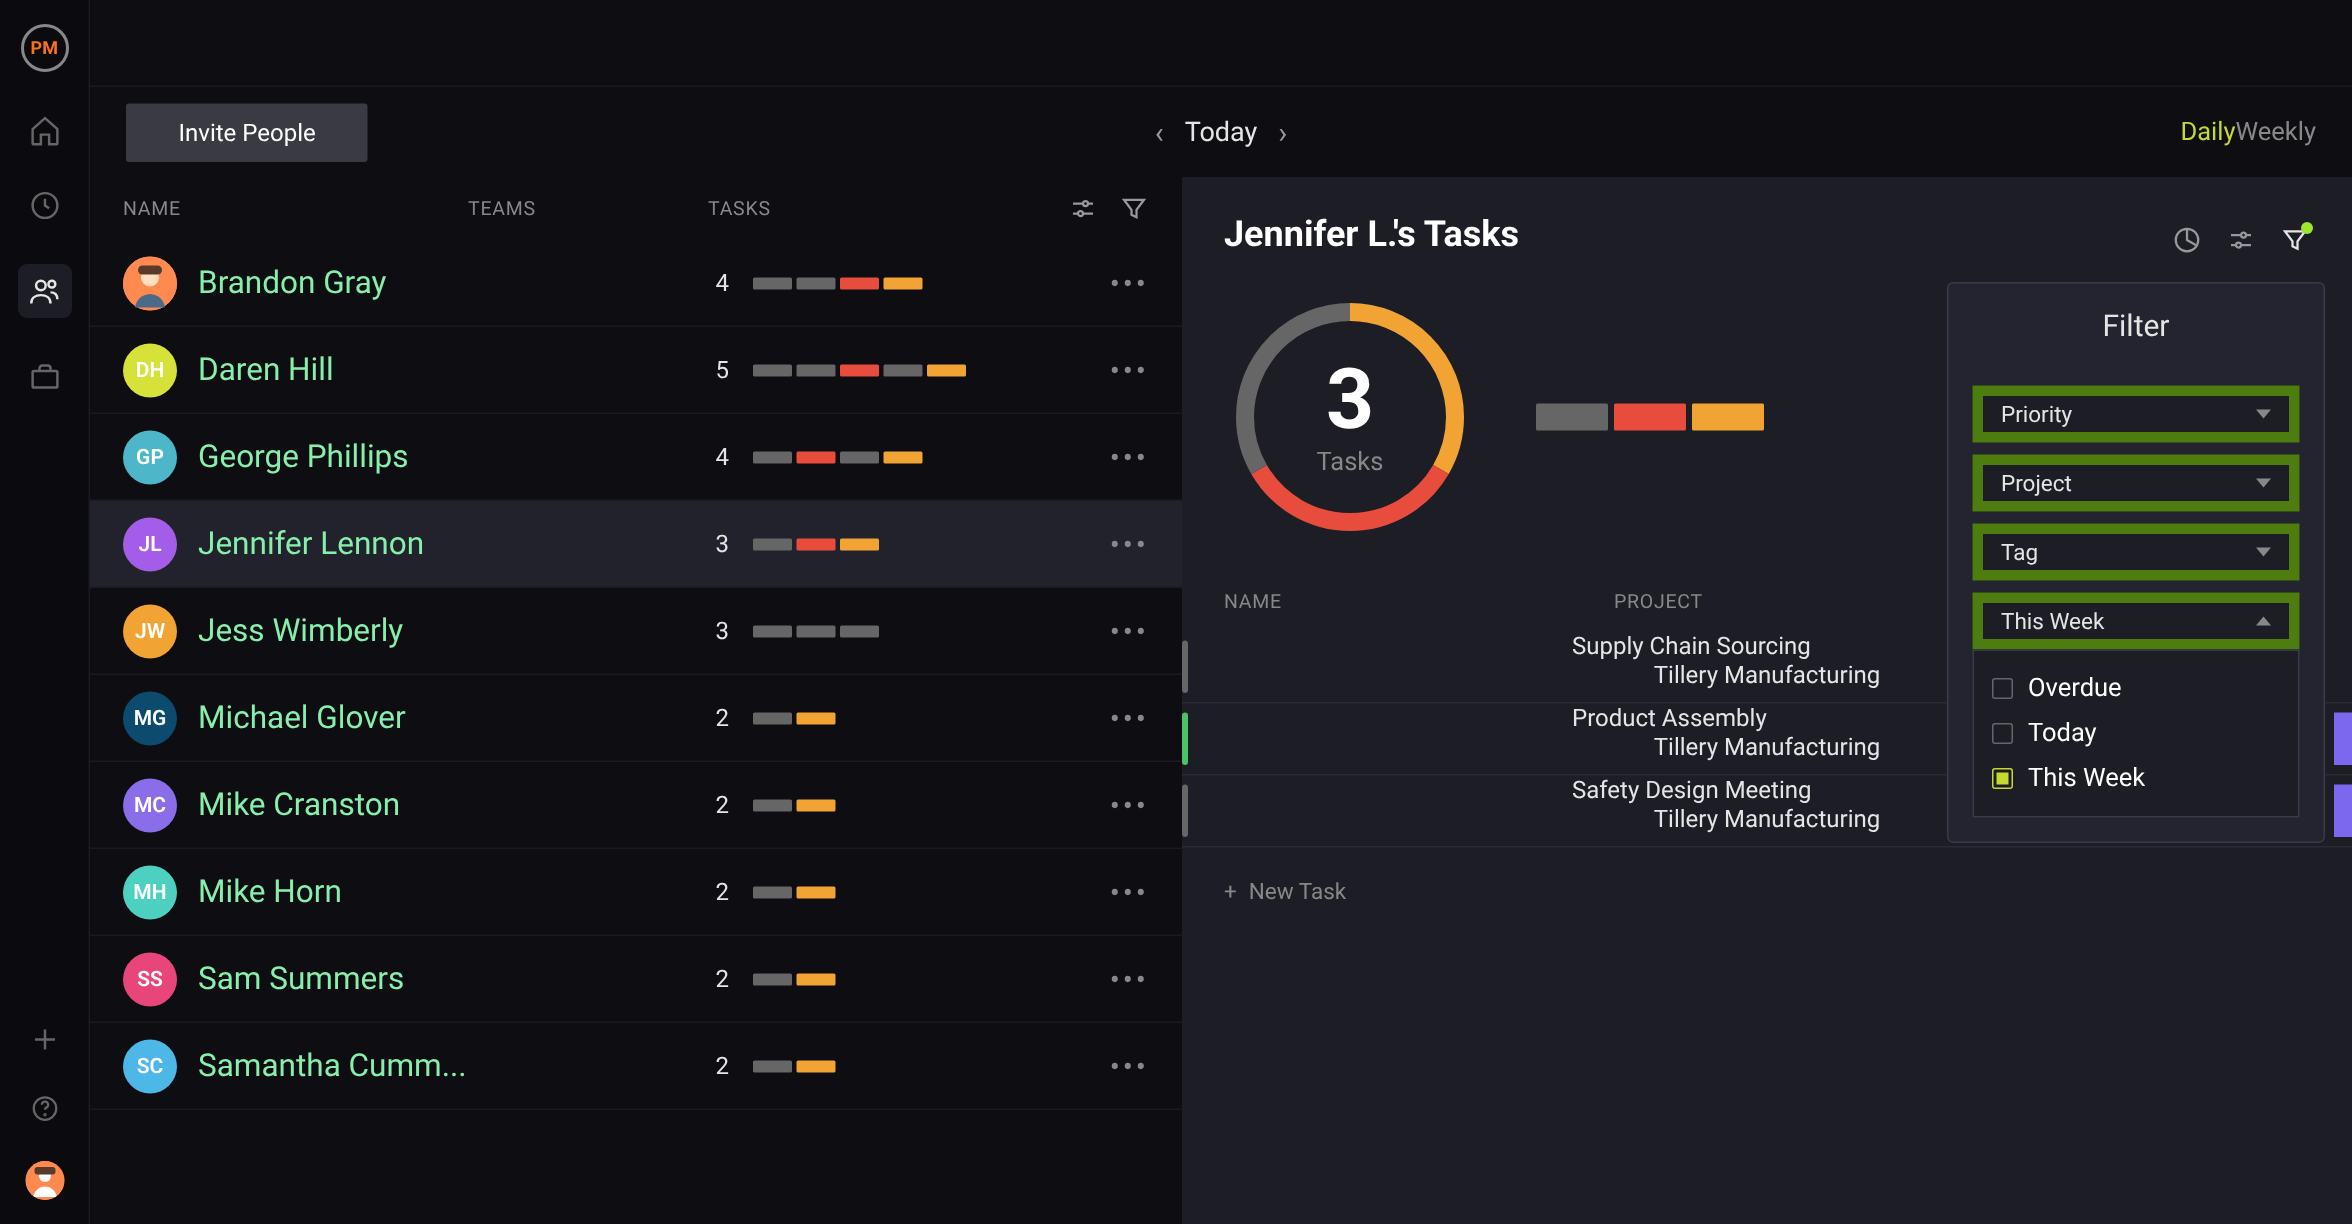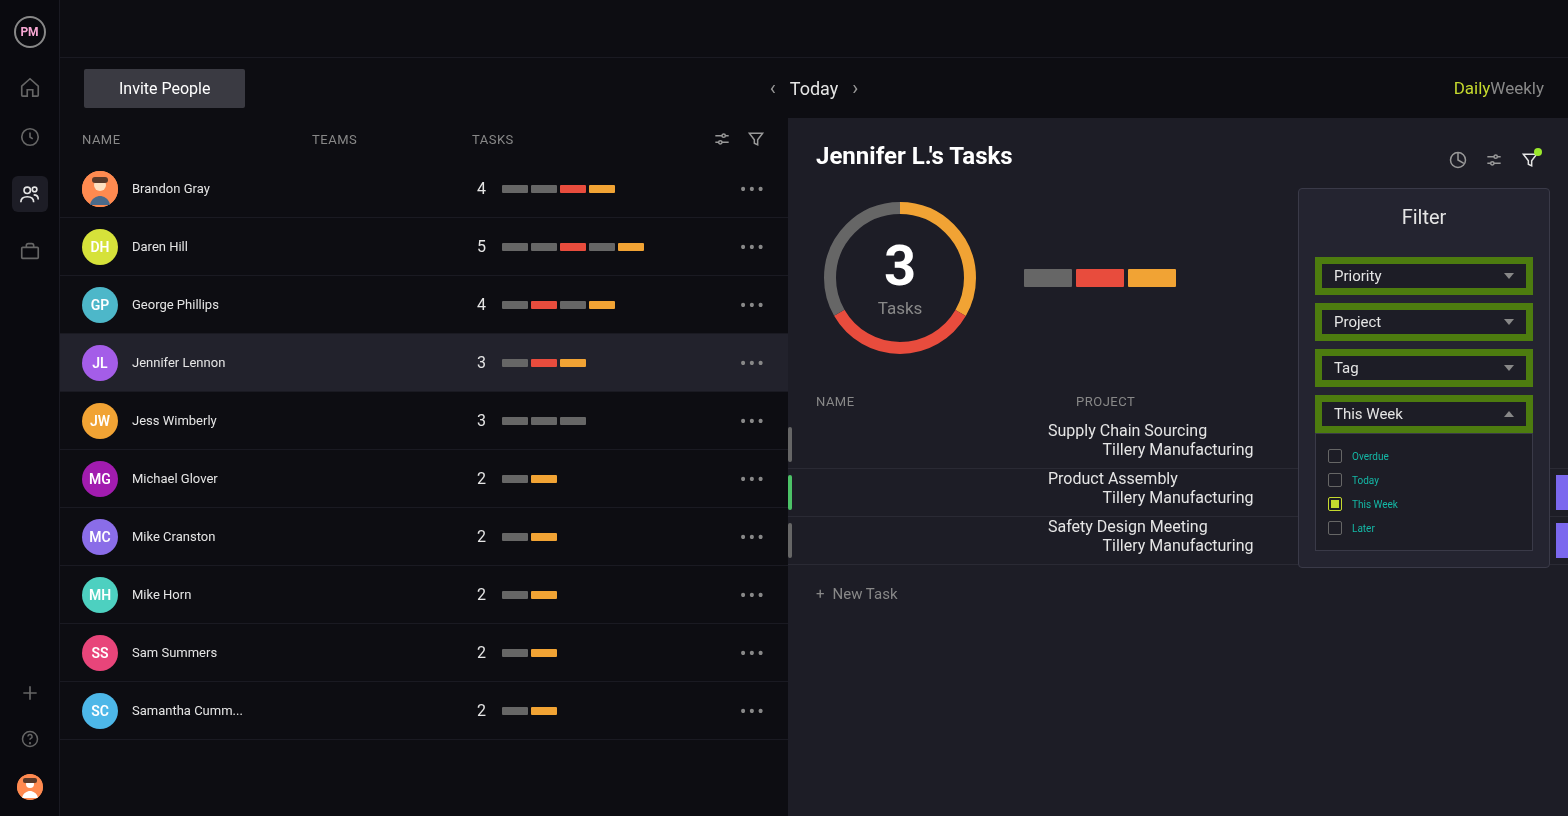--- a/index.html
+++ b/index.html
@@ -1,18 +1,18 @@
 <!DOCTYPE html>
 <html><head>
 <meta charset="utf-8">
 <style>
 * { box-sizing:border-box; margin:0; padding:0; font-family:-apple-system,BlinkMacSystemFont,'Segoe UI',Roboto,sans-serif; }
 body { background:#0d0d12; color:#e5e5e5; width:1568px; height:816px; overflow:hidden; }
 .sidebar { position:absolute; left:0; top:0; width:60px; height:816px; background:#0a0a0f; display:flex; flex-direction:column; align-items:center; padding-top:16px; gap:28px; border-right:1px solid #1a1a22; }
-.pm-logo { width:32px; height:32px; border:2px solid #888; border-radius:50%; display:flex; align-items:center; justify-content:center; font-size:12px; font-weight:700; color:#f9a8d4; }
+.pm-logo { width:32px; height:32px; border:2px solid #888; border-radius:50%; display:flex; align-items:center; justify-content:center; font-size:12px; font-weight:700; color:#f97316; }
 .nav-icon { width:22px; height:22px; display:flex; align-items:center; justify-content:center; color:#666; cursor:pointer; stroke:#666; }
 .nav-icon.active { color:#e5e5e5; stroke:#e5e5e5; }
 .nav-icon.active-bg { background:#1d1d26; border-radius:6px; padding:6px; width:36px; height:36px; }
 .sidebar-bottom { margin-top:auto; margin-bottom:16px; display:flex; flex-direction:column; gap:24px; align-items:center; }
 .avatar-bottom { width:26px; height:26px; border-radius:50%; background:#ff8a50; display:flex; align-items:center; justify-content:center; overflow:hidden; }
 
 .topbar { position:absolute; left:60px; top:0; right:0; height:58px; border-bottom:1px solid #1a1a22; }
 .header-row { position:absolute; left:60px; top:58px; right:0; height:60px; display:flex; align-items:center; padding:0 24px; }
 .invite-btn { background:#3a3a42; color:#fff; border:none; padding:10px 35px; font-size:16px; cursor:pointer; border-radius:2px; }
 .date-nav { position:absolute; left:50%; transform:translateX(-50%); display:flex; align-items:center; gap:14px; font-size:18px; color:#e5e5e5; }
@@ -25,21 +25,21 @@
 .col-headers { display:flex; align-items:center; height:42px; padding:0 22px; color:#888; font-size:13px; letter-spacing:0.5px; }
 .col-name { width:230px; }
 .col-teams { width:160px; }
 .col-tasks { flex:1; }
 .hdr-icons { display:flex; gap:14px; align-items:center; margin-left:auto; }
 .icon-btn { cursor:pointer; display:inline-flex; }
 
 .person-row { display:flex; align-items:center; height:58px; padding:0 22px; border-bottom:1px solid #1a1a22; cursor:pointer; }
 .person-row.selected { background:#22222c; }
 .avatar { width:36px; height:36px; border-radius:50%; display:flex; align-items:center; justify-content:center; font-size:14px; font-weight:600; color:#fff; margin-right:14px; flex-shrink:0; }
-.pname { font-size:13px; color:#e5e5e5; width:180px; overflow:hidden; text-overflow:ellipsis; white-space:nowrap; }
+.pname { font-size:21px; color:#86efac; width:180px; overflow:hidden; text-overflow:ellipsis; white-space:nowrap; }
 .teams-cell { width:160px; }
 .tasks-cell { flex:1; display:flex; align-items:center; gap:16px; }
 .tcount { font-size:16px; color:#e5e5e5; width:14px; text-align:right; }
 .bars { display:flex; gap:3px; }
 .bar { width:26px; height:8px; border-radius:1px; }
 .c-gray { background:#666; }
 .c-red { background:#e84c3d; }
 .c-orange { background:#f1a334; }
 .ellipsis { margin-left:auto; color:#888; font-size:20px; letter-spacing:2px; cursor:pointer; }
 
@@ -72,21 +72,21 @@
 .right-bar { position:absolute; right:0; top:6px; bottom:6px; width:12px; background:#7b68ee; }
 
 .new-task { padding:20px 28px; color:#888; font-size:15px; display:flex; align-items:center; gap:8px; cursor:pointer; }
 
 .filter-panel { position:absolute; right:18px; top:188px; width:252px; background:#242430; border:1px solid #3a3a48; border-radius:4px; padding:16px; z-index:10; }
 .filter-title { font-size:20px; color:#e5e5e5; margin-bottom:28px;text-align:center; }
 .filter-select { background:#1d1d26; border:7px solid #4d7c0f; height:38px; display:flex; align-items:center; justify-content:space-between; padding:0 12px; margin-bottom:8px; font-size:15px; color:#e5e5e5; cursor:pointer; }
 .tri-down { width:0; height:0; border-left:5px solid transparent; border-right:5px solid transparent; border-top:6px solid #888; }
 .tri-up { width:0; height:0; border-left:5px solid transparent; border-right:5px solid transparent; border-bottom:6px solid #888; }
 .filter-options { background:#1d1d26; border:1px solid #3a3a48; padding:10px; margin-top:-8px; }
-.check-row { display:flex; align-items:center; gap:10px; padding:5px 2px; font-size:10px; color:#14b8a6; cursor:pointer; }
+.check-row { display:flex; align-items:center; gap:10px; padding:5px 2px; font-size:17px; color:#ffffff; cursor:pointer; }
 .checkbox { width:14px; height:14px; border:1px solid #666; border-radius:2px; display:flex; align-items:center; justify-content:center; flex-shrink:0; }
 .checkbox.checked { border-color:#c5d92e; }
 .check-inner { width:8px; height:8px; background:#c5d92e; }
 </style>
 </head>
 <body>
 
 <div class="sidebar">
   <div class="pm-logo">PM</div>
   <div class="nav-icon">
@@ -249,21 +249,21 @@
           <span class="tcount">3</span>
           <div class="bars">
             <div class="bar c-gray"></div>
             <div class="bar c-gray"></div>
             <div class="bar c-gray"></div>
           </div>
         </div>
         <div class="ellipsis">•••</div>
       </div>
       <div class="person-row">
-        <div class="avatar" style="background:#a21caf">MG</div>
+        <div class="avatar" style="background:#0c4a6e">MG</div>
         <div class="pname">Michael Glover</div>
         <div class="teams-cell"></div>
         <div class="tasks-cell">
           <span class="tcount">2</span>
           <div class="bars">
             <div class="bar c-gray"></div>
             <div class="bar c-orange"></div>
           </div>
         </div>
         <div class="ellipsis">•••</div>
@@ -422,18 +422,14 @@
       <div class="check-row">
         <span class="checkbox"></span>
         <span>Today</span>
       </div>
       <div class="check-row">
         <span class="checkbox checked">
           <span class="check-inner"></span>
         </span>
         <span>This Week</span>
       </div>
-      <div class="check-row">
-        <span class="checkbox"></span>
-        <span>Later</span>
-      </div>
     </div>
 </div>
 
 </body></html>

